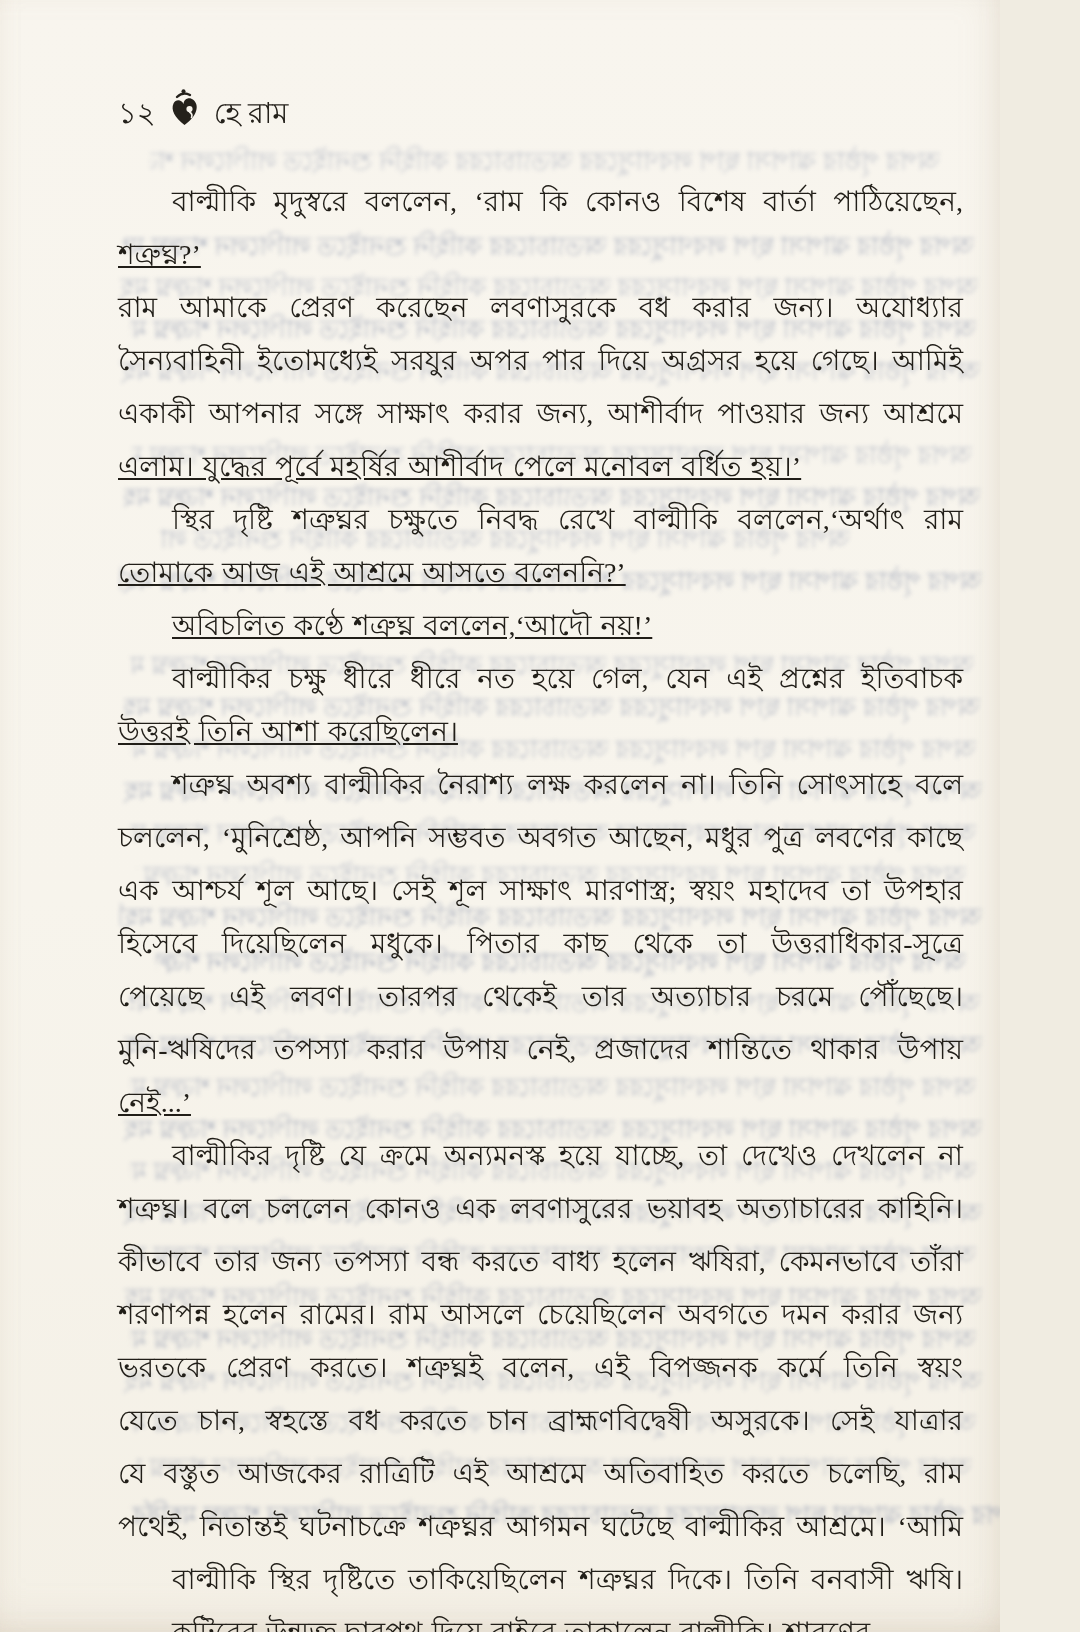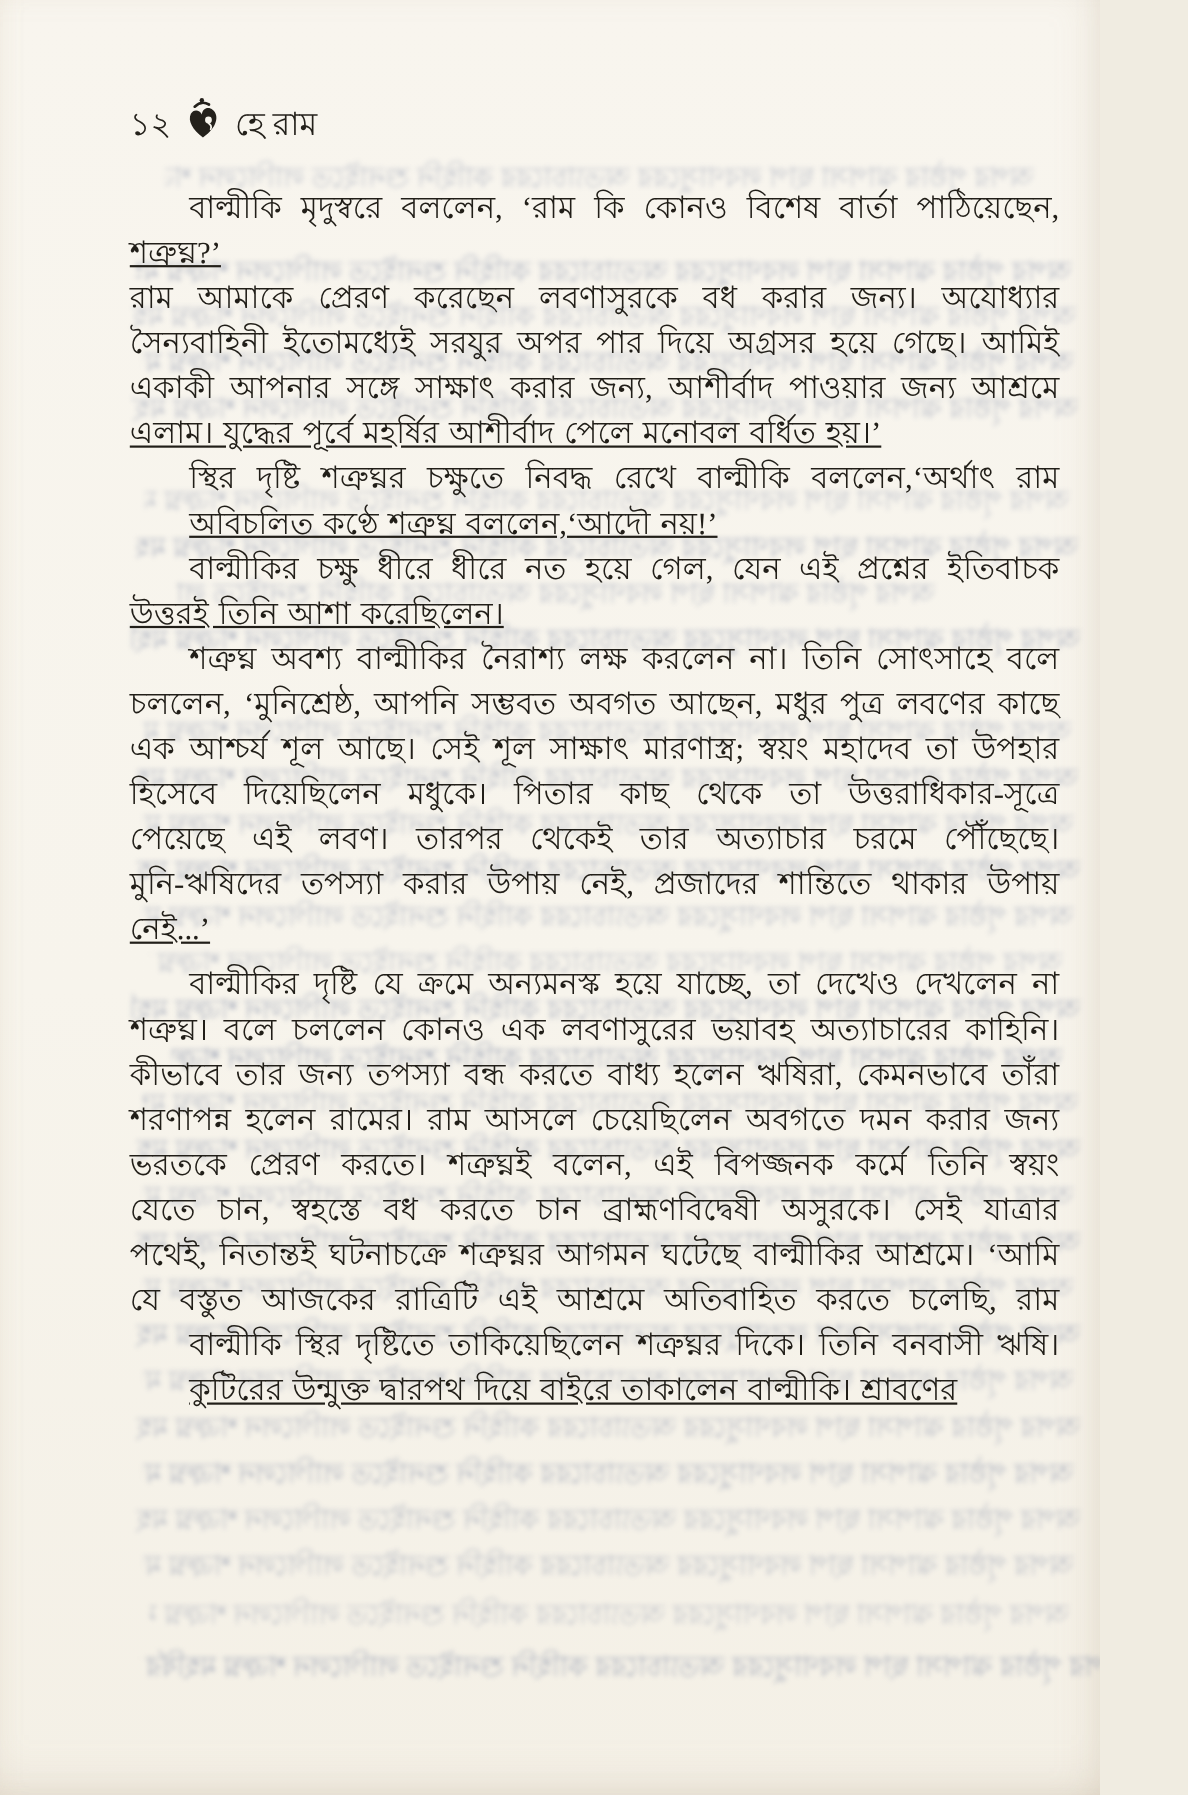--- a/index.html
+++ b/index.html
@@ -45,20 +45,21 @@
     color: #211e18;
     font-size: 28px;
   }
   .tline {
     line-height: 41px;
     height: 41px;
     text-align: justify;
     text-align-last: justify;
     word-spacing: 2px;
     overflow: visible;
+    margin-top: 12px;
   }
   .tline.first { padding-left: 54px; }
   .tline.last  { text-align-last: left; text-decoration: underline; }
   .para.brk    { margin-top: 9px; }
 </style>
 </head>
 <body>
 
 <div class="page">
 
@@ -115,20 +116,21 @@
         <div class="tline last">শত্রুঘ্ন?’</div>
       </div>
       <div class="para">
         <div class="tline">রাম আমাকে প্রেরণ করেছেন লবণাসুরকে বধ করার জন্য। অযোধ্যার</div>
         <div class="tline">সৈন্যবাহিনী ইতোমধ্যেই সরযুর অপর পার দিয়ে অগ্রসর হয়ে গেছে। আমিই</div>
         <div class="tline">একাকী আপনার সঙ্গে সাক্ষাৎ করার জন্য, আশীর্বাদ পাওয়ার জন্য আশ্রমে</div>
         <div class="tline last">এলাম। যুদ্ধের পূর্বে মহর্ষির আশীর্বাদ পেলে মনোবল বর্ধিত হয়।’</div>
       </div>
       <div class="para">
         <div class="tline first">স্থির দৃষ্টি শত্রুঘ্নর চক্ষুতে নিবদ্ধ রেখে বাল্মীকি বললেন,‘অর্থাৎ রাম</div>
+        <div class="tline last">তোমাকে আজ এই আশ্রমে আসতে বলেননি?’</div>
       </div>
       <div class="para">
         <div class="tline first last">অবিচলিত কণ্ঠে শত্রুঘ্ন বললেন,‘আদৌ নয়!’</div>
       </div>
       <div class="para">
         <div class="tline first">বাল্মীকির চক্ষু ধীরে ধীরে নত হয়ে গেল, যেন এই প্রশ্নের ইতিবাচক</div>
         <div class="tline last">উত্তরই তিনি আশা করেছিলেন।</div>
       </div>
       <div class="para">
         <div class="tline first">শত্রুঘ্ন অবশ্য বাল্মীকির নৈরাশ্য লক্ষ করলেন না। তিনি সোৎসাহে বলে</div>
@@ -139,22 +141,22 @@
         <div class="tline">মুনি-ঋষিদের তপস্যা করার উপায় নেই, প্রজাদের শান্তিতে থাকার উপায়</div>
         <div class="tline last">নেই...’</div>
       </div>
       <div class="para brk">
         <div class="tline first">বাল্মীকির দৃষ্টি যে ক্রমে অন্যমনস্ক হয়ে যাচ্ছে, তা দেখেও দেখলেন না</div>
         <div class="tline">শত্রুঘ্ন। বলে চললেন কোনও এক লবণাসুরের ভয়াবহ অত্যাচারের কাহিনি।</div>
         <div class="tline">কীভাবে তার জন্য তপস্যা বন্ধ করতে বাধ্য হলেন ঋষিরা, কেমনভাবে তাঁরা</div>
         <div class="tline">শরণাপন্ন হলেন রামের। রাম আসলে চেয়েছিলেন অবগতে দমন করার জন্য</div>
         <div class="tline">ভরতকে প্রেরণ করতে। শত্রুঘ্নই বলেন, এই বিপজ্জনক কর্মে তিনি স্বয়ং</div>
         <div class="tline">যেতে চান, স্বহস্তে বধ করতে চান ব্রাহ্মণবিদ্বেষী অসুরকে। সেই যাত্রার</div>
+        <div class="tline">যে বস্তুত আজকের রাত্রিটি এই আশ্রমে অতিবাহিত করতে চলেছি, রাম</div>
         <div class="tline">পথেই, নিতান্তই ঘটনাচক্রে শত্রুঘ্নর আগমন ঘটেছে বাল্মীকির আশ্রমে। ‘আমি</div>
-        <div class="tline">যে বস্তুত আজকের রাত্রিটি এই আশ্রমে অতিবাহিত করতে চলেছি, রাম</div>
       </div>
       <div class="para">
         <div class="tline first">বাল্মীকি স্থির দৃষ্টিতে তাকিয়েছিলেন শত্রুঘ্নর দিকে। তিনি বনবাসী ঋষি।</div>
       </div>
       <div class="para">
         <div class="tline first last">কুটিরের উন্মুক্ত দ্বারপথ দিয়ে বাইরে তাকালেন বাল্মীকি। শ্রাবণের</div>
       </div>
     </div>
 
 </div>

